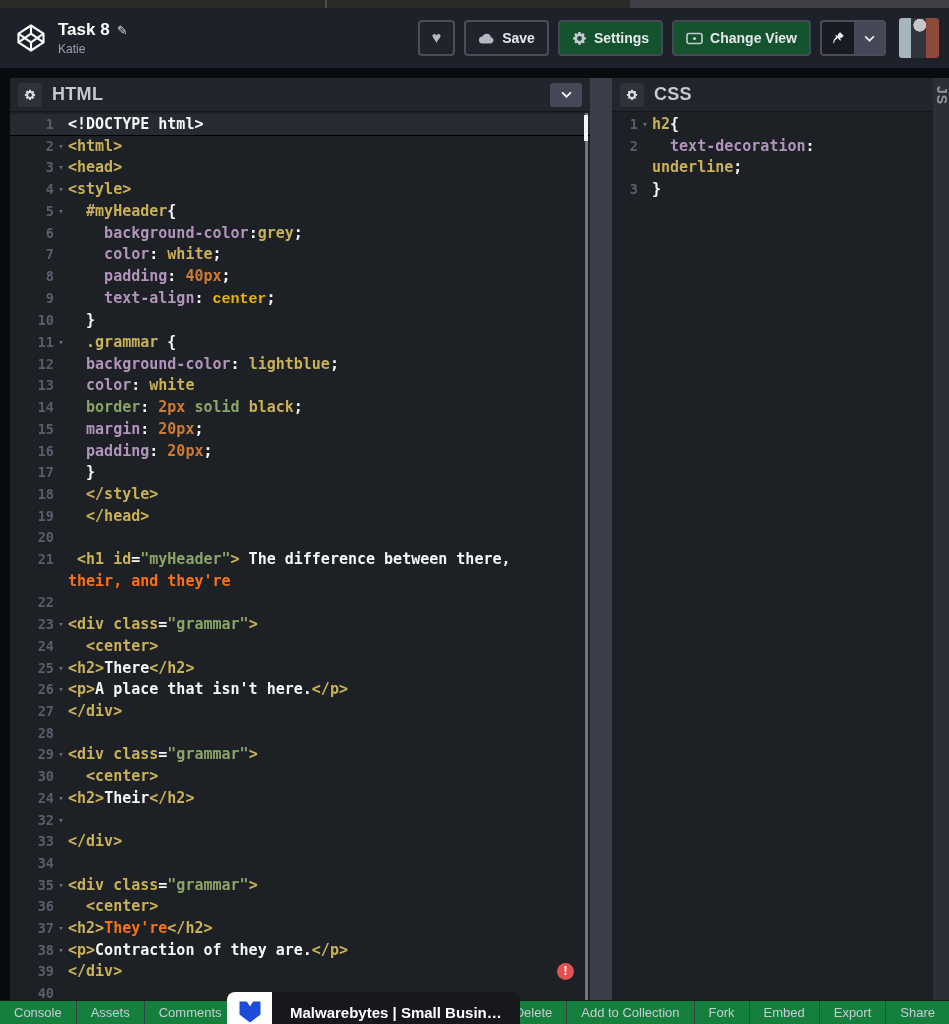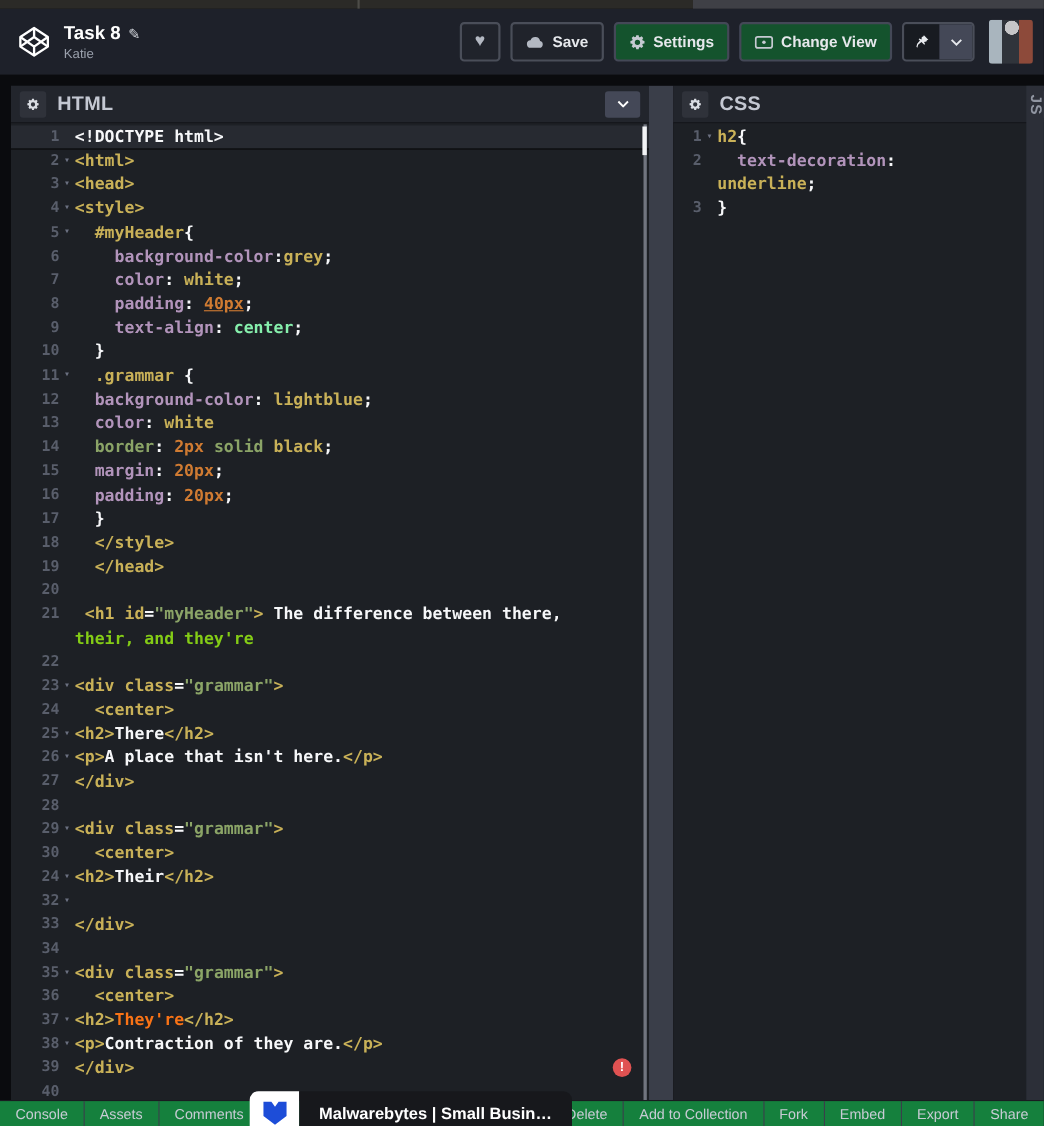--- a/index.html
+++ b/index.html
@@ -200,26 +200,26 @@
             <span class="code"><span style="color: rgb(178, 148, 187);">    background-color</span><span style="color: rgb(246, 247, 249);">:</span><span style="color: rgb(201, 177, 88);">grey</span><span style="color: rgb(246, 247, 249);">;</span></span>
           </div>
           <div class="cl">
             <span class="ln">7</span>
             <span class="fold"></span>
             <span class="code"><span style="color: rgb(178, 148, 187);">    color</span><span style="color: rgb(246, 247, 249);">: </span><span style="color: rgb(201, 177, 88);">white</span><span style="color: rgb(246, 247, 249);">;</span></span>
           </div>
           <div class="cl">
             <span class="ln">8</span>
             <span class="fold"></span>
-            <span class="code"><span style="color: rgb(178, 148, 187);">    padding</span><span style="color: rgb(246, 247, 249);">: </span><span style="color: rgb(208, 123, 50); text-decoration: underline;">40px</span><span style="color: rgb(246, 247, 249);">;</span></span>
+            <span class="code"><span style="color: rgb(178, 148, 187);">    padding</span><span style="color: rgb(246, 247, 249);">: </span><span style="color: rgb(208, 123, 50);">40px</span><span style="color: rgb(246, 247, 249);">;</span></span>
           </div>
           <div class="cl">
             <span class="ln">9</span>
             <span class="fold"></span>
-            <span class="code"><span style="color: rgb(178, 148, 187);">    text-align</span><span style="color: rgb(246, 247, 249);">: </span><span style="color: #86efac;">center</span><span style="color: rgb(246, 247, 249);">;</span></span>
+            <span class="code"><span style="color: rgb(178, 148, 187);">    text-align</span><span style="color: rgb(246, 247, 249);">: </span><span style="color: #eab308; font-family: Liberation Mono, monospace;">center</span><span style="color: rgb(246, 247, 249);">;</span></span>
           </div>
           <div class="cl">
             <span class="ln">10</span>
             <span class="fold"></span>
             <span class="code"><span style="color: rgb(246, 247, 249);">  }</span></span>
           </div>
           <div class="cl">
             <span class="ln">11</span>
             <span class="fold">▾</span>
             <span class="code"><span style="color: rgb(201, 177, 88);">  .grammar </span><span style="color: rgb(246, 247, 249);">{</span></span>
@@ -270,21 +270,21 @@
             <span class="code"></span>
           </div>
           <div class="cl">
             <span class="ln">21</span>
             <span class="fold"></span>
             <span class="code"><span style="color: rgb(246, 247, 249);"> </span><span style="color: rgb(201, 177, 88);">&lt;h1 id</span><span style="color: rgb(246, 247, 249);">=</span><span style="color: rgb(139, 164, 103);">"myHeader"</span><span style="color: rgb(201, 177, 88);">&gt;</span><span style="color: rgb(246, 247, 249);"> The difference between there,</span></span>
           </div>
           <div class="cl">
             <span class="ln"></span>
             <span class="fold"></span>
-            <span class="code"><span style="color: #84cc16;">their, and they're</span></span>
+            <span class="code"><span style="color: #f97316;">their, and they're</span></span>
           </div>
           <div class="cl">
             <span class="ln">22</span>
             <span class="fold"></span>
             <span class="code"></span>
           </div>
           <div class="cl">
             <span class="ln">23</span>
             <span class="fold">▾</span>
             <span class="code"><span style="color: rgb(201, 177, 88);">&lt;div class</span><span style="color: rgb(246, 247, 249);">=</span><span style="color: rgb(139, 164, 103);">"grammar"</span><span style="color: rgb(201, 177, 88);">&gt;</span></span>

